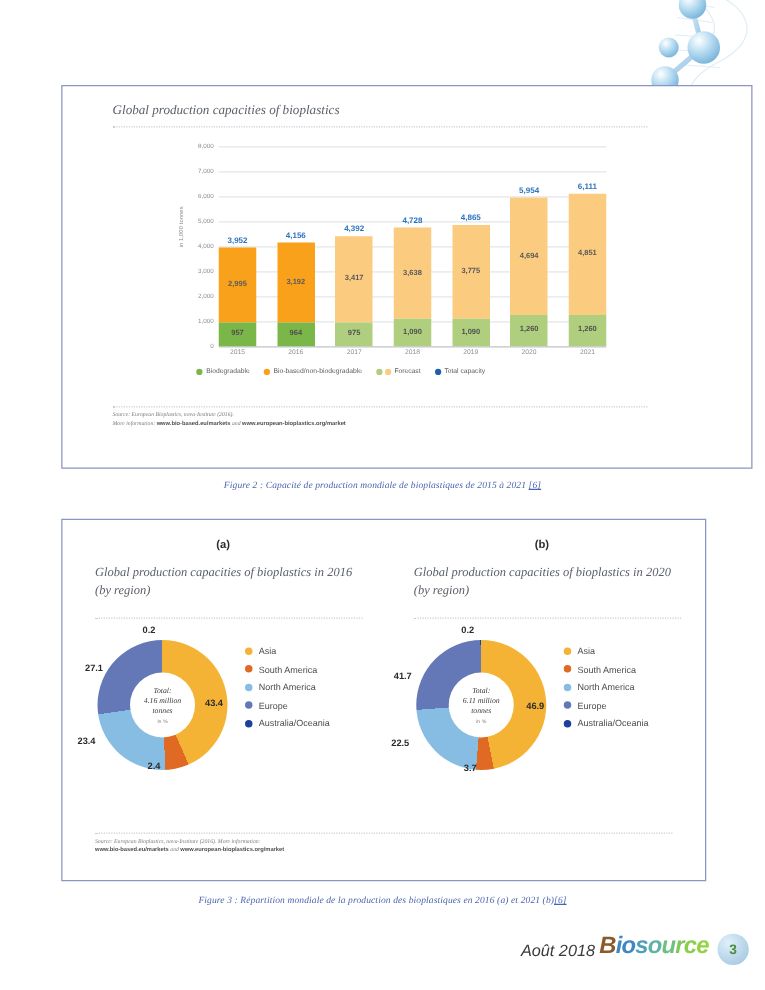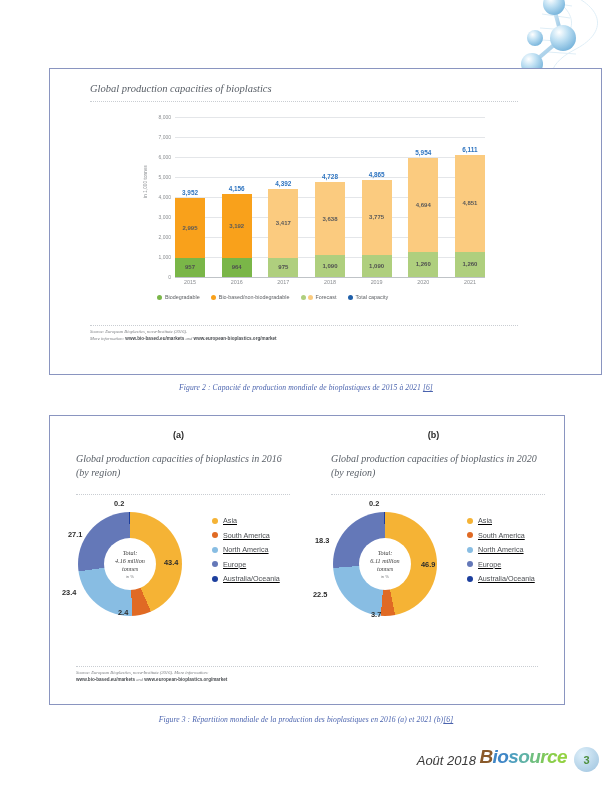--- a/index.html
+++ b/index.html
@@ -86,21 +86,21 @@
   .donutwrap{position:absolute;top:96px;left:28px;width:104px;height:104px;}
   .donut{width:104px;height:104px;border-radius:50%;position:relative;}
   .hole{position:absolute;left:26px;top:26px;width:52px;height:52px;border-radius:50%;
         background:#fff;display:flex;flex-direction:column;align-items:center;
         justify-content:center;text-align:center;}
   .hole .t{font-family:"Liberation Serif",serif;font-style:italic;font-size:6.2px;
            color:#3b3b3b;line-height:1.25;}
   .hole .u{font-size:4.2px;color:#7a7d81;margin-top:1.5px;}
   .pctlabel{position:absolute;font-size:7.4px;font-weight:bold;color:#2b2b2b;white-space:nowrap;}
 
-  .pie-legend{position:absolute;top:100px;left:162px;text-decoration:underline;}
+  .pie-legend{position:absolute;top:100px;left:146px;}
   .pl{display:flex;align-items:center;gap:5px;margin-bottom:5.5px;
       font-size:7.2px;color:#4a4d51;}
   .pl .dot{width:6px;height:6px;}
 
   .pie-src{position:absolute;left:26px;top:250px;width:462px;}
 
   
   .footer{position:absolute;left:0;right:0;bottom:18px;height:30px;}
   .footdate{position:absolute;right:136px;top:9px;font-family:Liberation Sans, sans-serif;
             font-style:italic;font-size:13px;color:#3b3b3b;}
@@ -339,21 +339,21 @@
           <div class="t">Total:</div>
           <div class="t">6.11 million</div>
           <div class="t">tonnes</div>
           <div class="u">in %</div>
         </div>
       </div>
       <div class="pctlabel" style="left:36px;top:-13px">0.2</div>
       <div class="pctlabel" style="left:88px;top:48px">46.9</div>
       <div class="pctlabel" style="left:38px;top:98px">3.7</div>
       <div class="pctlabel" style="left:-20px;top:78px">22.5</div>
-      <div class="pctlabel" style="left:-18px;top:24px">18.3</div>
+      <div class="pctlabel" style="left:-18px;top:24px">41.7</div>
     </div>
     <div class="pie-legend" id="legend-b">
         <div class="pl">
           <span class="dot" style="background: rgb(245, 179, 53);"></span>
           <span>Asia</span>
         </div>
         <div class="pl">
           <span class="dot" style="background: rgb(224, 106, 36);"></span>
           <span>South America</span>
         </div>

